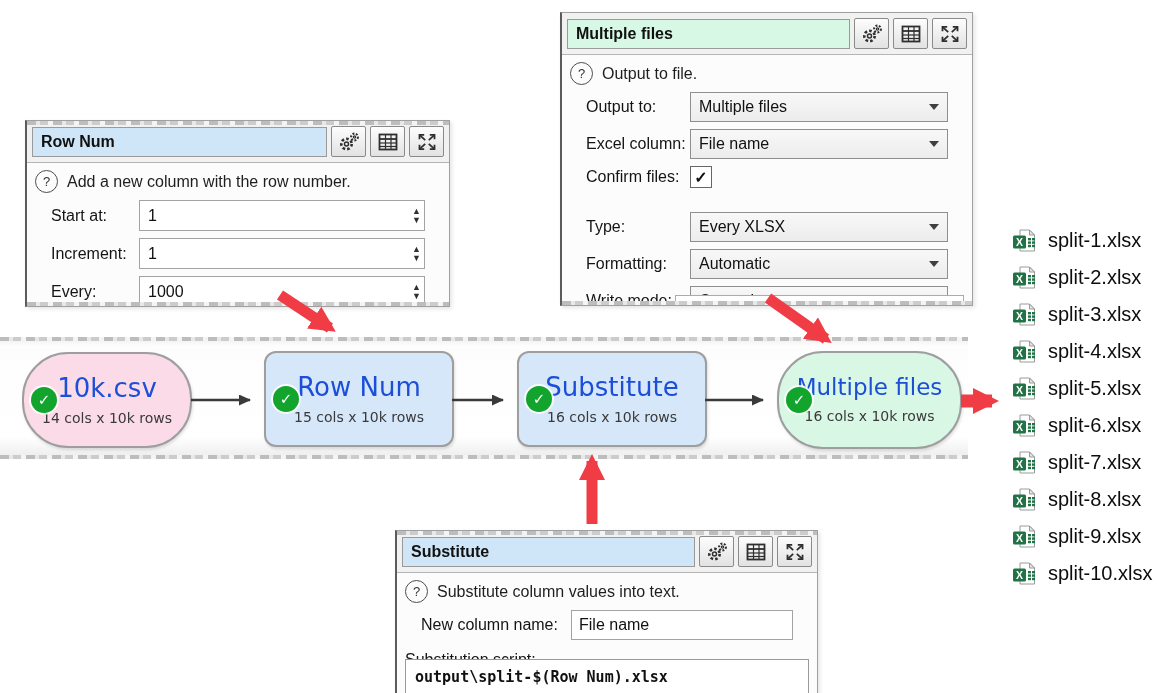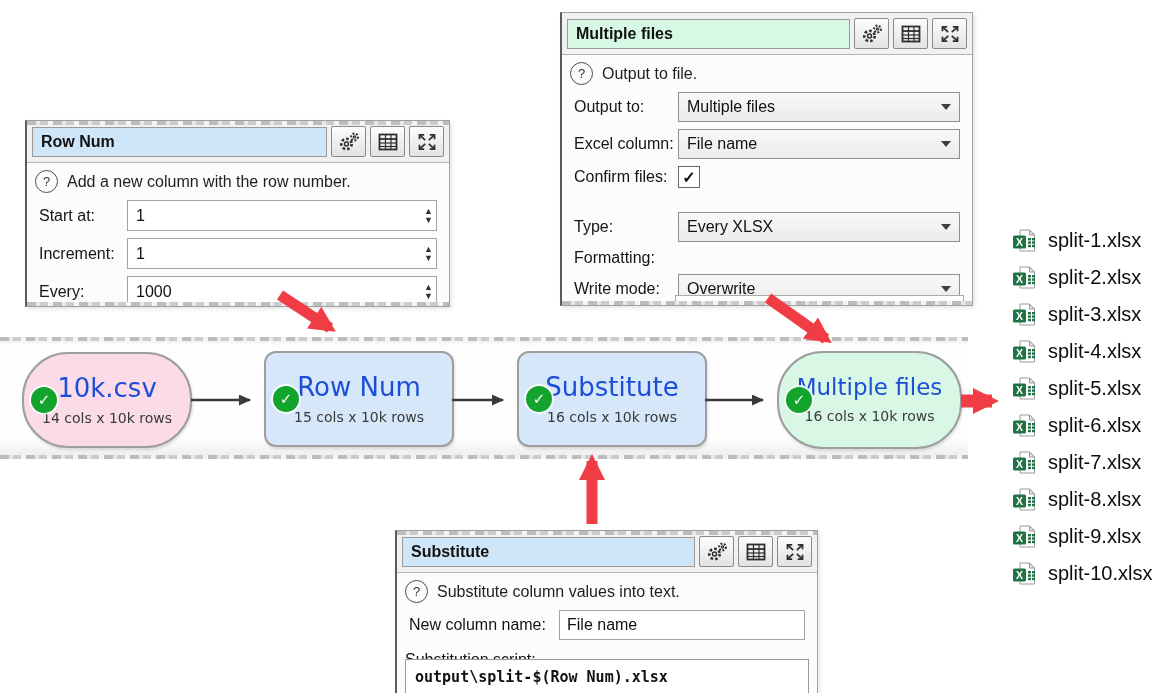--- a/index.html
+++ b/index.html
@@ -34,21 +34,21 @@
          padding:5px 5px;}
   .ptitle{flex:1;height:28px;display:flex;align-items:center;padding-left:8px;
           border:1px solid #9a9a9a;font-weight:bold;font-size:16px;color:#111;}
   .ptitle.blue{background:#cfe5f8;}
   .ptitle.green{background:#d6f8e4;}
   .ibtn{width:33px;height:29px;flex:0 0 auto;display:flex;align-items:center;justify-content:center;
         border:1px solid #8a8a8a;border-radius:2px;background:linear-gradient(#fdfdfd,#e2e2e2);}
   .helprow{display:flex;align-items:center;gap:9px;padding:7px 8px 5px 8px;color:#1e1e1e;}
   .helpicon{width:21px;height:21px;border:1.5px solid #4d4d4d;border-radius:50%;flex:0 0 auto;
             display:flex;align-items:center;justify-content:center;font-size:13px;color:#333;}
-  .frow{display:flex;align-items:center;padding:2px 12px;margin-bottom:3px;}
+  .frow{display:flex;align-items:center;padding:2px 24px;margin-bottom:3px;}
   .flabel{flex:0 0 auto;color:#141414;}
   .select{flex:1;height:28px;display:flex;align-items:center;border:1px solid #8f8f8f;
           background:linear-gradient(#f8f8f8,#ececec);padding:0 8px;}
   .select .sval{flex:1;color:#111;}
   .caret{width:0;height:0;border-left:5px solid transparent;border-right:5px solid transparent;
          border-top:6px solid #3f3f3f;}
   .checkbox{width:20px;height:20px;border:1.5px solid #666;background:#fff;display:flex;
             align-items:center;justify-content:center;font-weight:bold;font-size:16px;color:#111;}
   .textinput{flex:1;height:28px;display:flex;align-items:center;border:1px solid #a3a3a3;
              background:#fff;padding:0 7px;color:#111;}
@@ -253,20 +253,24 @@
     </div>
     <div class="frow">
       <span class="flabel">Type:</span>
       <div class="select">
         <span class="sval">Every XLSX</span>
         <span class="caret"></span>
       </div>
     </div>
     <div class="frow">
       <span class="flabel">Formatting:</span>
+      <div class="select">
+        <span class="sval">Automatic</span>
+        <span class="caret"></span>
+      </div>
     </div>
     <div class="frow">
       <span class="flabel">Write mode:</span>
       <div class="select2">
         <div class="select">
           <span class="sval">Overwrite</span>
           <span class="caret"></span>
         </div>
       </div>
     </div>

